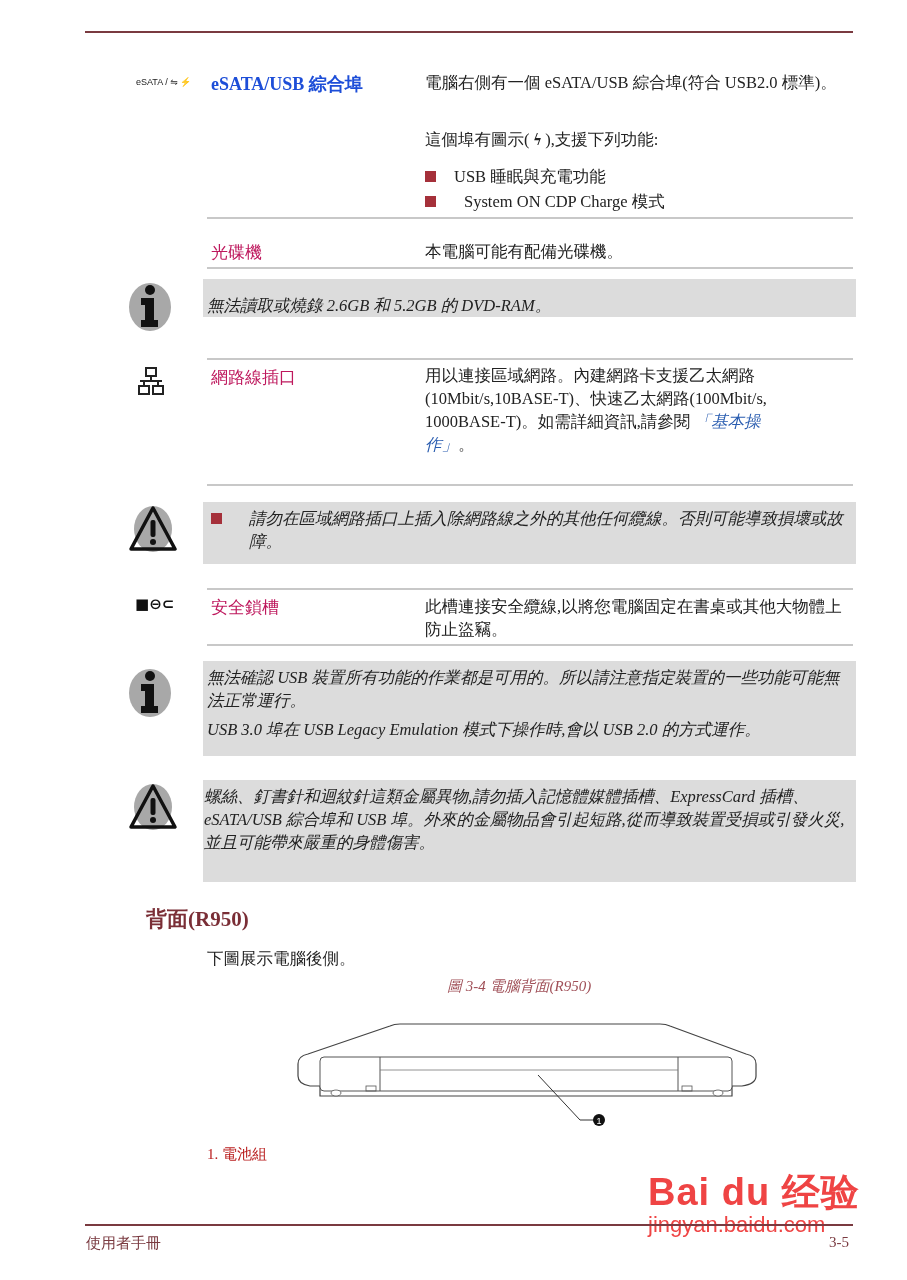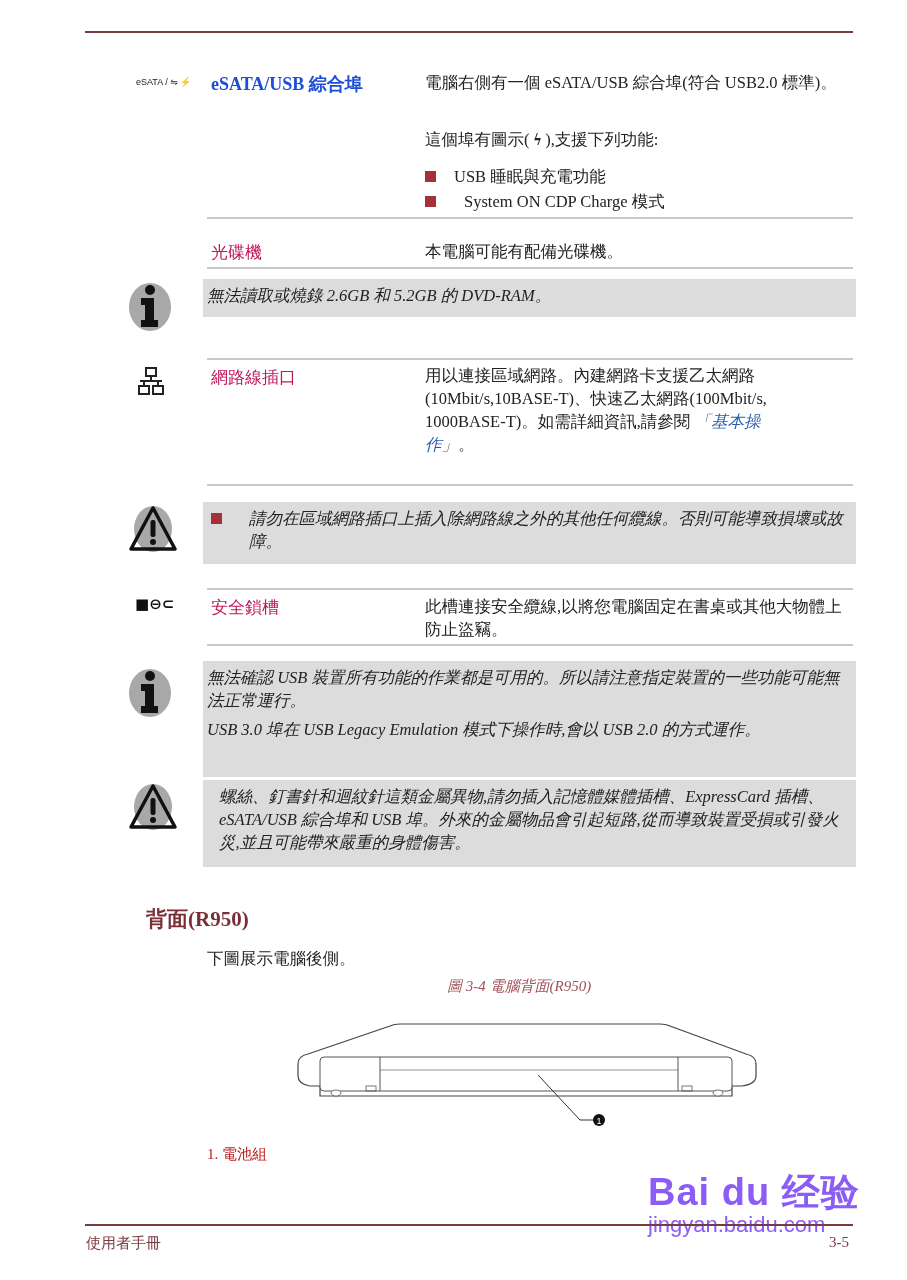--- a/index.html
+++ b/index.html
@@ -12,21 +12,21 @@
   .term { font-family:"Liberation Sans", "DejaVu Sans", sans-serif; font-size:17px; color:#be185d; }
   .term-bold { font-family:"Liberation Serif", serif; font-weight:bold; font-size:18px; color:#1d4ed8; }
   .desc { font-size:16.5px; line-height:23px; color:#222; }
   .note { background:#dcdcdc; font-style:italic; font-size:16.5px; line-height:23px; color:#222; }
   .bullet-sq { display:inline-block; width:11px; height:11px; background:#a5303a; }
   .link { color:#2a5db0; font-style:italic; }
   .icon-i { width:44px; height:52px; }
   .heading { font-size:21px; font-weight:bold; color:#7a2e36; }
   .caption { font-style:italic; font-size:15px; color:#a05058; }
   .footer-text { font-size:15px; color:#7a3a40; }
-  .watermark { color:#8b5cf6; font-family:"Liberation Sans", sans-serif; font-weight:bold; }
+  .watermark { color:#ef4444; font-family:"Liberation Sans", sans-serif; font-weight:bold; }
 </style>
 </head>
 <body>
 
 <div class="abs rule-top"></div>
 
 <div class="abs" style="left:136px;top:77px;font-family:'Liberation Sans',sans-serif;font-size:9px;color:#222;">eSATA / ⇋ ⚡</div>
 <div class="abs term-bold" style="left:211px;top:72px;">eSATA/USB 綜合埠</div>
 <div class="abs desc" style="left:425px;top:71px;width:430px;">電腦右側有一個 eSATA/USB 綜合埠(符合 USB2.0 標準)。</div>
 <div class="abs desc" style="left:425px;top:128px;width:430px;">
@@ -44,21 +44,21 @@
 
 <div class="abs term" style="left:211px;top:241px;">光碟機</div>
 <div class="abs desc" style="left:425px;top:240px;">本電腦可能有配備光碟機。</div>
 <div class="abs divider" style="left:207px;top:267px;width:646px;"></div>
 
 <svg class="abs icon-i" style="left:128px;top:281px;" viewBox="0 0 44 52">
   <ellipse cx="22" cy="26" rx="21" ry="24" fill="#a8a8a8"></ellipse>
   <circle cx="22" cy="9" r="5" fill="#111"></circle>
   <path d="M13 17 h13 v22 h4 v7 h-17 v-7 h4 v-15 h-4z" fill="#111"></path>
 </svg>
-<div class="abs note" style="left:203px;top:279px;width:653px;height:38px;padding:5px 0 0 4px;box-sizing:border-box;">無法讀取或燒錄 2.6GB 和 5.2GB 的 DVD-RAM。</div>
+<div class="abs note" style="left:203px;top:279px;width:653px;height:38px;padding:15px 0 0 4px;box-sizing:border-box;">無法讀取或燒錄 2.6GB 和 5.2GB 的 DVD-RAM。</div>
 
 <div class="abs divider" style="left:207px;top:358px;width:646px;"></div>
 <svg class="abs" style="left:136px;top:367px;" width="30" height="30" viewBox="0 0 30 30">
   <rect x="10" y="1" width="10" height="8" fill="none" stroke="#222" stroke-width="2"></rect>
   <path d="M15 9 v5 M4 14 h22 M8 14 v5 M22 14 v5" stroke="#222" stroke-width="2" fill="none"></path>
   <rect x="3" y="19" width="10" height="8" fill="none" stroke="#222" stroke-width="2"></rect>
   <rect x="17" y="19" width="10" height="8" fill="none" stroke="#222" stroke-width="2"></rect>
 </svg>
 <div class="abs term" style="left:211px;top:366px;">網路線插口</div>
 <div class="abs desc" style="left:425px;top:364px;width:430px;">
@@ -84,32 +84,32 @@
 <div class="abs" style="left:135px;top:595px;font-family:'DejaVu Sans',sans-serif;font-size:15px;font-weight:bold;color:#111;">■⊖⊂</div>
 <div class="abs term" style="left:211px;top:596px;">安全鎖槽</div>
 <div class="abs desc" style="left:425px;top:595px;width:430px;">此槽連接安全纜線,以將您電腦固定在書桌或其他大物體上防止盜竊。</div>
 <div class="abs divider" style="left:207px;top:644px;width:646px;"></div>
 
 <svg class="abs icon-i" style="left:128px;top:667px;" viewBox="0 0 44 52">
   <ellipse cx="22" cy="26" rx="21" ry="24" fill="#a8a8a8"></ellipse>
   <circle cx="22" cy="9" r="5" fill="#111"></circle>
   <path d="M13 17 h13 v22 h4 v7 h-17 v-7 h4 v-15 h-4z" fill="#111"></path>
 </svg>
-<div class="abs note" style="left:203px;top:661px;width:653px;height:116px;padding:5px 0 0 4px;box-sizing:border-box;">
+<div class="abs note" style="left:203px;top:661px;width:653px;height:95px;padding:5px 0 0 4px;box-sizing:border-box;">
   <div style="width:645px;">無法確認 USB 裝置所有功能的作業都是可用的。所以請注意指定裝置的一些功能可能無法正常運行。</div>
   <div style="margin-top:6px;white-space:nowrap;">USB 3.0 埠在 USB Legacy Emulation 模式下操作時,會以 USB 2.0 的方式運作。</div>
 </div>
 
 <svg class="abs" style="left:128px;top:783px;" width="50" height="48" viewBox="0 0 50 48">
   <ellipse cx="25" cy="24" rx="19" ry="23" fill="#a8a8a8"></ellipse>
   <path d="M25 3 L47 44 H3 Z" fill="none" stroke="#111" stroke-width="3.5" stroke-linejoin="round"></path>
   <rect x="22.5" y="15" width="5" height="17" rx="2" fill="#111"></rect>
   <circle cx="25" cy="37" r="3" fill="#111"></circle>
 </svg>
-<div class="abs note" style="left:203px;top:780px;width:653px;height:87px;padding:5px 6px 0 16px;box-sizing:border-box;">螺絲、釘書針和迴紋針這類金屬異物,請勿插入記憶體媒體插槽、ExpressCard 插槽、eSATA/USB 綜合埠和 USB 埠。外來的金屬物品會引起短路,從而導致裝置受損或引發火災,並且可能帶來嚴重的身體傷害。</div>
+<div class="abs note" style="left:203px;top:780px;width:653px;height:102px;padding:5px 6px 0 1px;box-sizing:border-box;">螺絲、釘書針和迴紋針這類金屬異物,請勿插入記憶體媒體插槽、ExpressCard 插槽、eSATA/USB 綜合埠和 USB 埠。外來的金屬物品會引起短路,從而導致裝置受損或引發火災,並且可能帶來嚴重的身體傷害。</div>
 
 <div class="abs heading" style="left:146px;top:905px;">背面(R950)</div>
 <div class="abs desc" style="left:207px;top:947px;">下圖展示電腦後側。</div>
 <div class="abs caption" style="left:447px;top:977px;">圖 3-4 電腦背面(R950)</div>
 
 <svg class="abs" style="left:290px;top:1012px;" width="480" height="120" viewBox="0 0 480 120">
   <path d="M18 42 Q8 44 8 52 L8 64 Q8 72 20 74 L30 74 L30 84 L442 84 L442 74 L452 74 Q466 72 466 64 L466 52 Q466 44 456 42 L380 14 Q376 12 370 12 L110 12 Q104 12 100 14 Z" fill="#fff" stroke="#444" stroke-width="1.2"></path>
   <rect x="30" y="45" width="412" height="34" rx="4" fill="#fff" stroke="#555" stroke-width="1"></rect>
   <line x1="90" y1="45" x2="90" y2="79" stroke="#555" stroke-width="1"></line>
   <line x1="388" y1="45" x2="388" y2="79" stroke="#555" stroke-width="1"></line>

